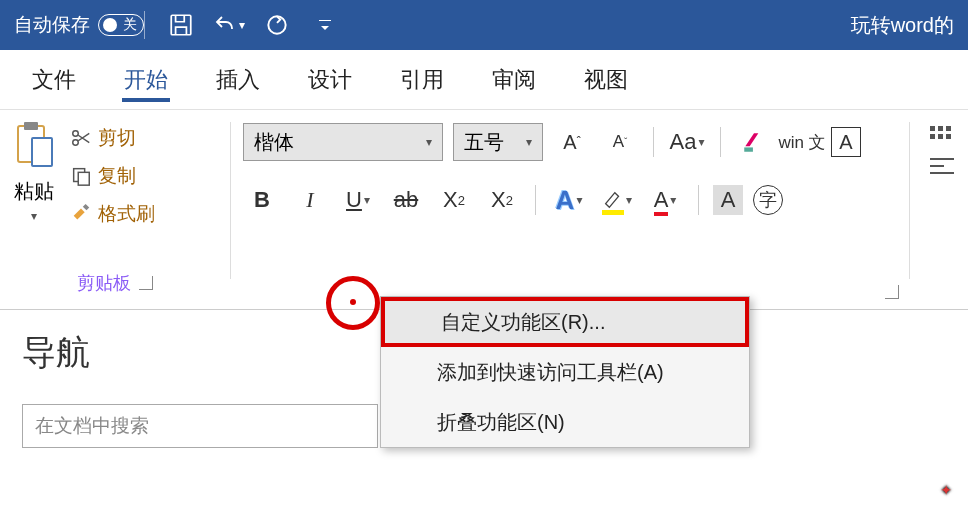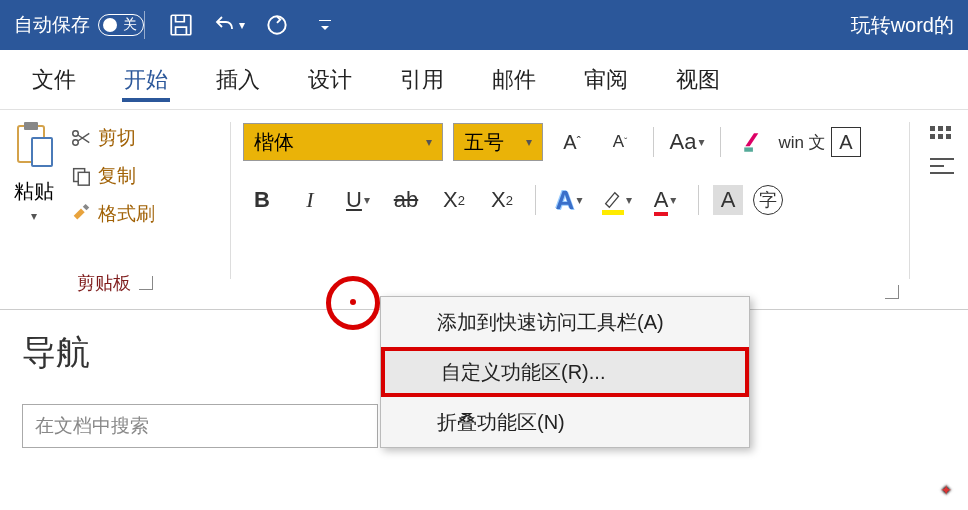--- a/index.html
+++ b/index.html
@@ -17,32 +17,32 @@
 
   .tabs { height: 60px; display: flex; align-items: center; padding: 0 8px; gap: 0; border-bottom: 1px solid #e1e1e1; }
   .tab { padding: 0 24px; font-size: 22px; color: #222; height: 60px; display: flex; align-items: center; cursor: pointer; position: relative; }
   .tab.active { color: #2b579a; font-weight: 500; }
   .tab.active::after { content: ""; position: absolute; bottom: 8px; left: 22px; right: 22px; height: 4px; background: #2b579a; }
 
   .ribbon { height: 200px; display: flex; border-bottom: 1px solid #ccc; position: relative; }
   .group { padding: 10px 12px 8px; display: flex; flex-direction: column; position: relative; }
   .group-sep { width: 1px; background: #ddd; margin: 12px 0 30px; }
   .group-body { flex: 1; display: flex; }
-  .group-title { text-align: center; font-size: 18px; color: #7f1d1d; padding: 6px 0; display: flex; justify-content: center; align-items: center; gap: 8px; }
+  .group-title { text-align: center; font-size: 18px; color: #8b5cf6; padding: 6px 0; display: flex; justify-content: center; align-items: center; gap: 8px; }
   .launcher { width: 14px; height: 14px; border: 1px solid #888; border-top: none; border-left: none; position: relative; }
   .launcher.right { position: absolute; right: 10px; bottom: 10px; }
 
   .clipboard { display: flex; gap: 14px; align-items: flex-start; }
   .paste { display: flex; flex-direction: column; align-items: center; gap: 4px; }
   .paste-icon { width: 44px; height: 54px; }
   .small-btn { display: flex; align-items: center; gap: 6px; font-size: 19px; color: #a16207; height: 36px; }
   .icon { width: 22px; height: 22px; display: inline-block; }
 
   .font-row { display: flex; gap: 10px; align-items: center; height: 44px; }
-  .selectbox { border: 1px solid #999; height: 38px; display: flex; align-items: center; padding: 0 10px; font-size: 20px; background: #eab308; }
+  .selectbox { border: 1px solid #999; height: 38px; display: flex; align-items: center; padding: 0 10px; font-size: 20px; background: #e5e5e5; }
   .selectbox.name { width: 200px; justify-content: space-between; }
   .selectbox.size { width: 90px; justify-content: space-between; }
   .chev { font-size: 12px; color: #555; }
   .btn { width: 38px; height: 38px; display: flex; align-items: center; justify-content: center; font-size: 22px; color: #333; }
   .btn.sup { font-size: 20px; }
   .dd { display: flex; align-items: center; }
   .dd .chev { margin-left: 2px; }
 
   .nav-panel { position: absolute; left: 0; top: 310px; padding: 20px 22px; width: 380px; }
   .nav-title { font-size: 34px; color: #333; margin-bottom: 28px; }
@@ -113,23 +113,20 @@
       <span>开始</span>
     </div>
   <div class="tab">
       <span>插入</span>
     </div>
   <div class="tab">
       <span>设计</span>
     </div>
   <div class="tab">
       <span>引用</span>
-    </div>
-  <div class="tab">
-      <span>邮件</span>
     </div>
   <div class="tab">
       <span>审阅</span>
     </div>
   <div class="tab">
       <span>视图</span>
     </div>
 </div>
 
 <div class="ribbon">
@@ -272,26 +269,26 @@
 </div>
 
 <div class="nav-panel">
   <div class="nav-title">导航</div>
   <div class="searchbox">
     <span>在文档中搜索</span>
   </div>
 </div>
 
 <div class="ctx-menu">
+  <div class="ctx-item hl">
+    <span>自定义功能区(R)...</span>
+  </div>
   <div class="ctx-item">
     <span>添加到快速访问工具栏(A)</span>
   </div>
-  <div class="ctx-item hl">
-    <span>自定义功能区(R)...</span>
-  </div>
   <div class="ctx-item">
     <span>折叠功能区(N)</span>
   </div>
 </div>
 
 <div class="annot-circle"></div>
 <div class="annot-dot"></div>
 
 <div class="watermark">
   <span class="wm-icon">✦</span>

